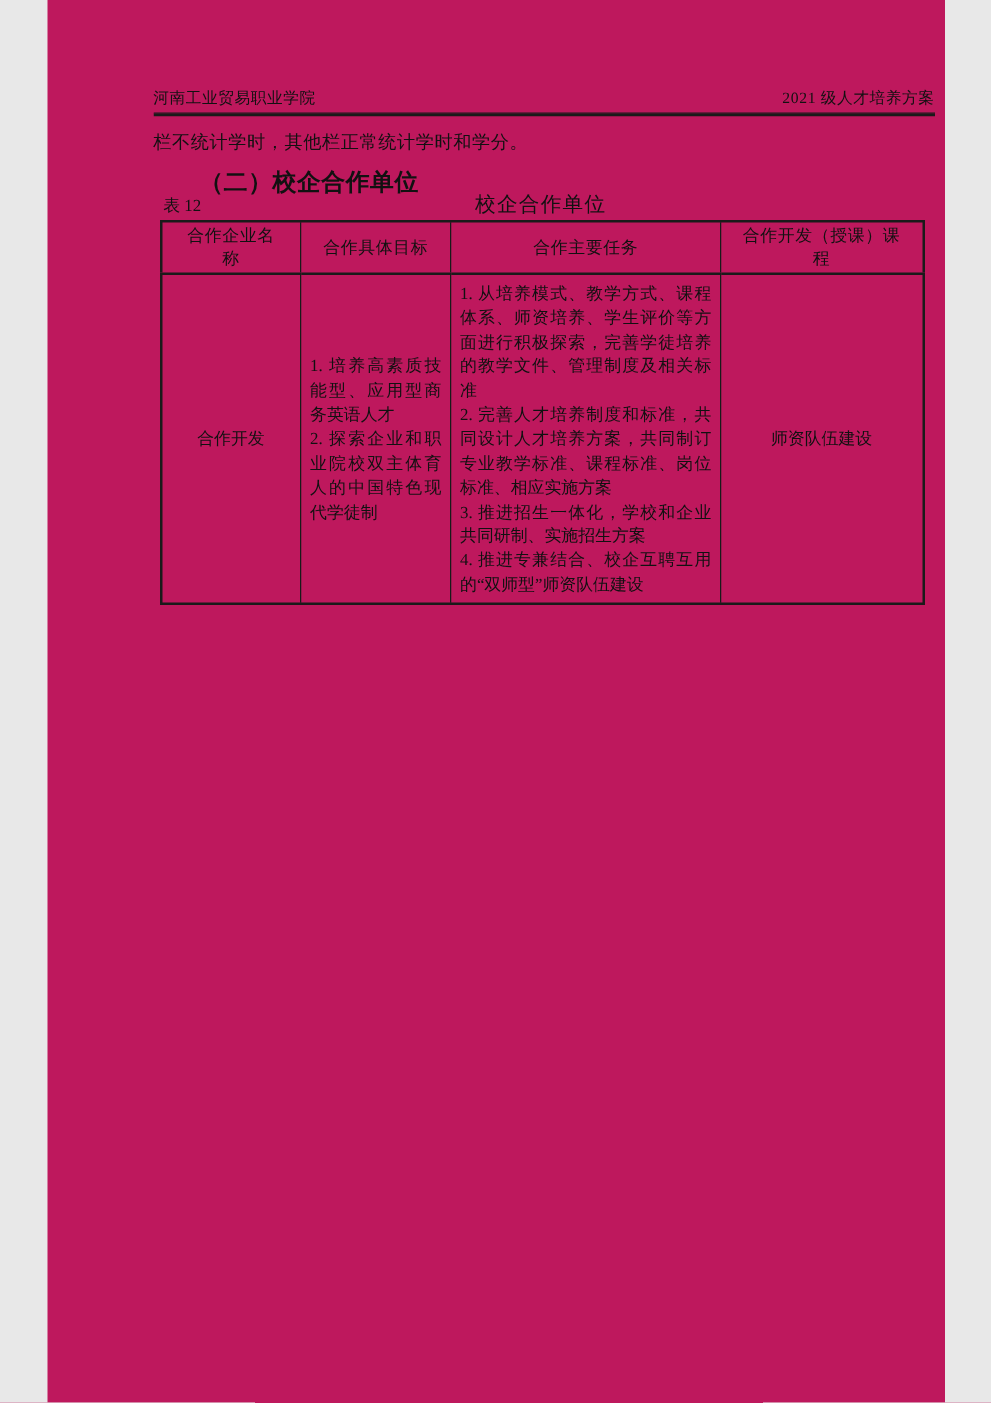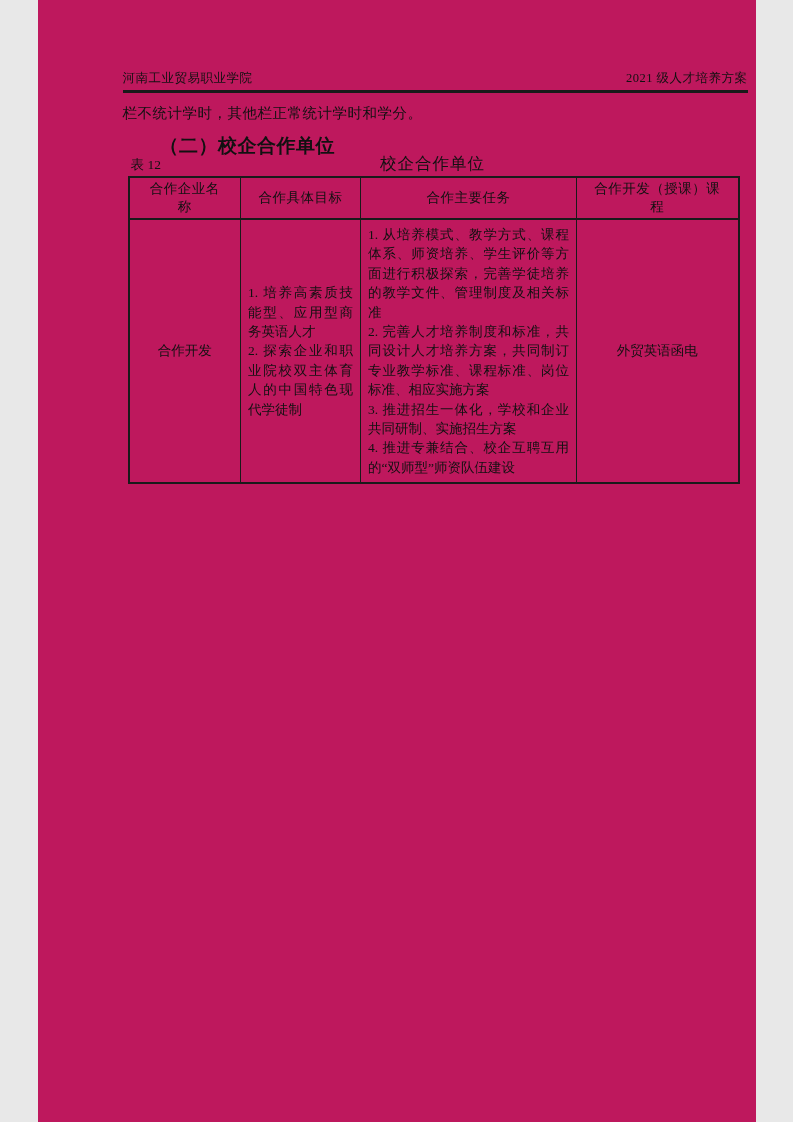--- a/index.html
+++ b/index.html
@@ -163,19 +163,19 @@
         <td class="cell-text">
           <p>1. 培养高素质技能型、应用型商务英语人才</p>
           <p>2. 探索企业和职业院校双主体育人的中国特色现代学徒制</p>
         </td>
         <td class="cell-text">
           <p>1. 从培养模式、教学方式、课程体系、师资培养、学生评价等方面进行积极探索，完善学徒培养的教学文件、管理制度及相关标准</p>
           <p>2. 完善人才培养制度和标准，共同设计人才培养方案，共同制订专业教学标准、课程标准、岗位标准、相应实施方案</p>
           <p>3. 推进招生一体化，学校和企业共同研制、实施招生方案</p>
           <p>4. 推进专兼结合、校企互聘互用的“双师型”师资队伍建设</p>
         </td>
-        <td class="cell-center">外贸英语函电</td>
+        <td class="cell-center">师资队伍建设</td>
       </tr>
     </tbody>
   </table>
 
 
 </div>
 
 </body></html>

